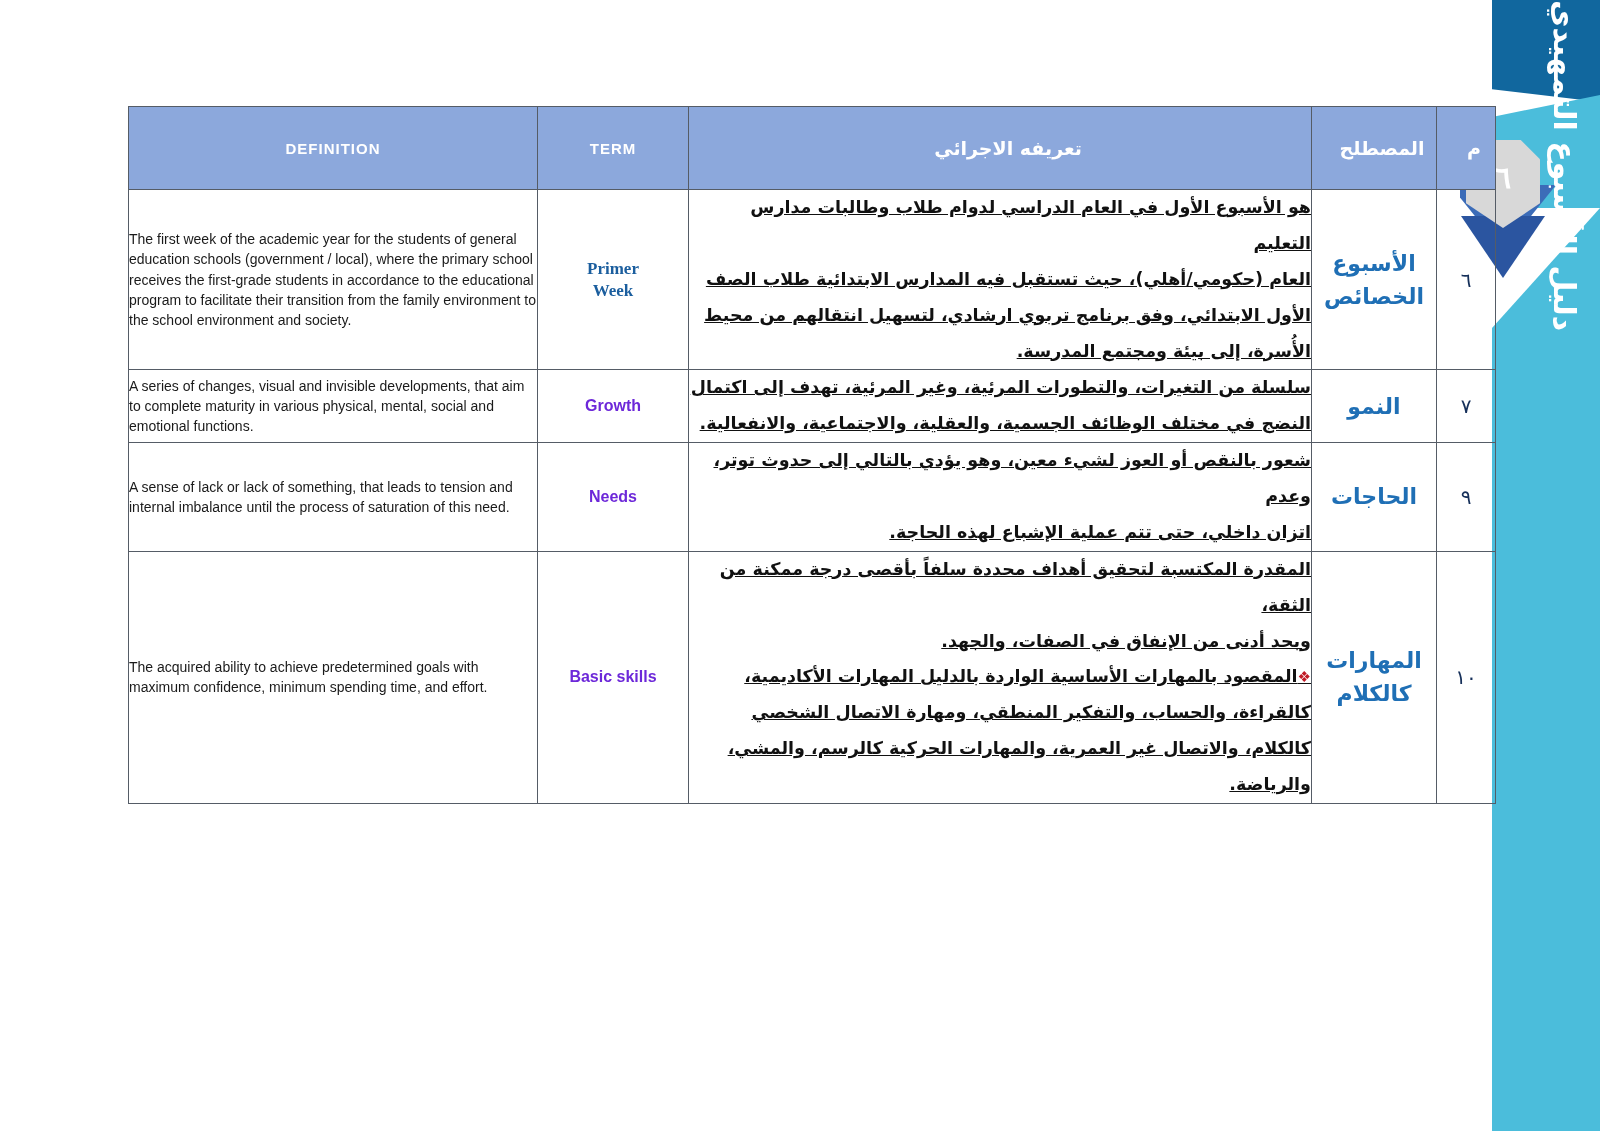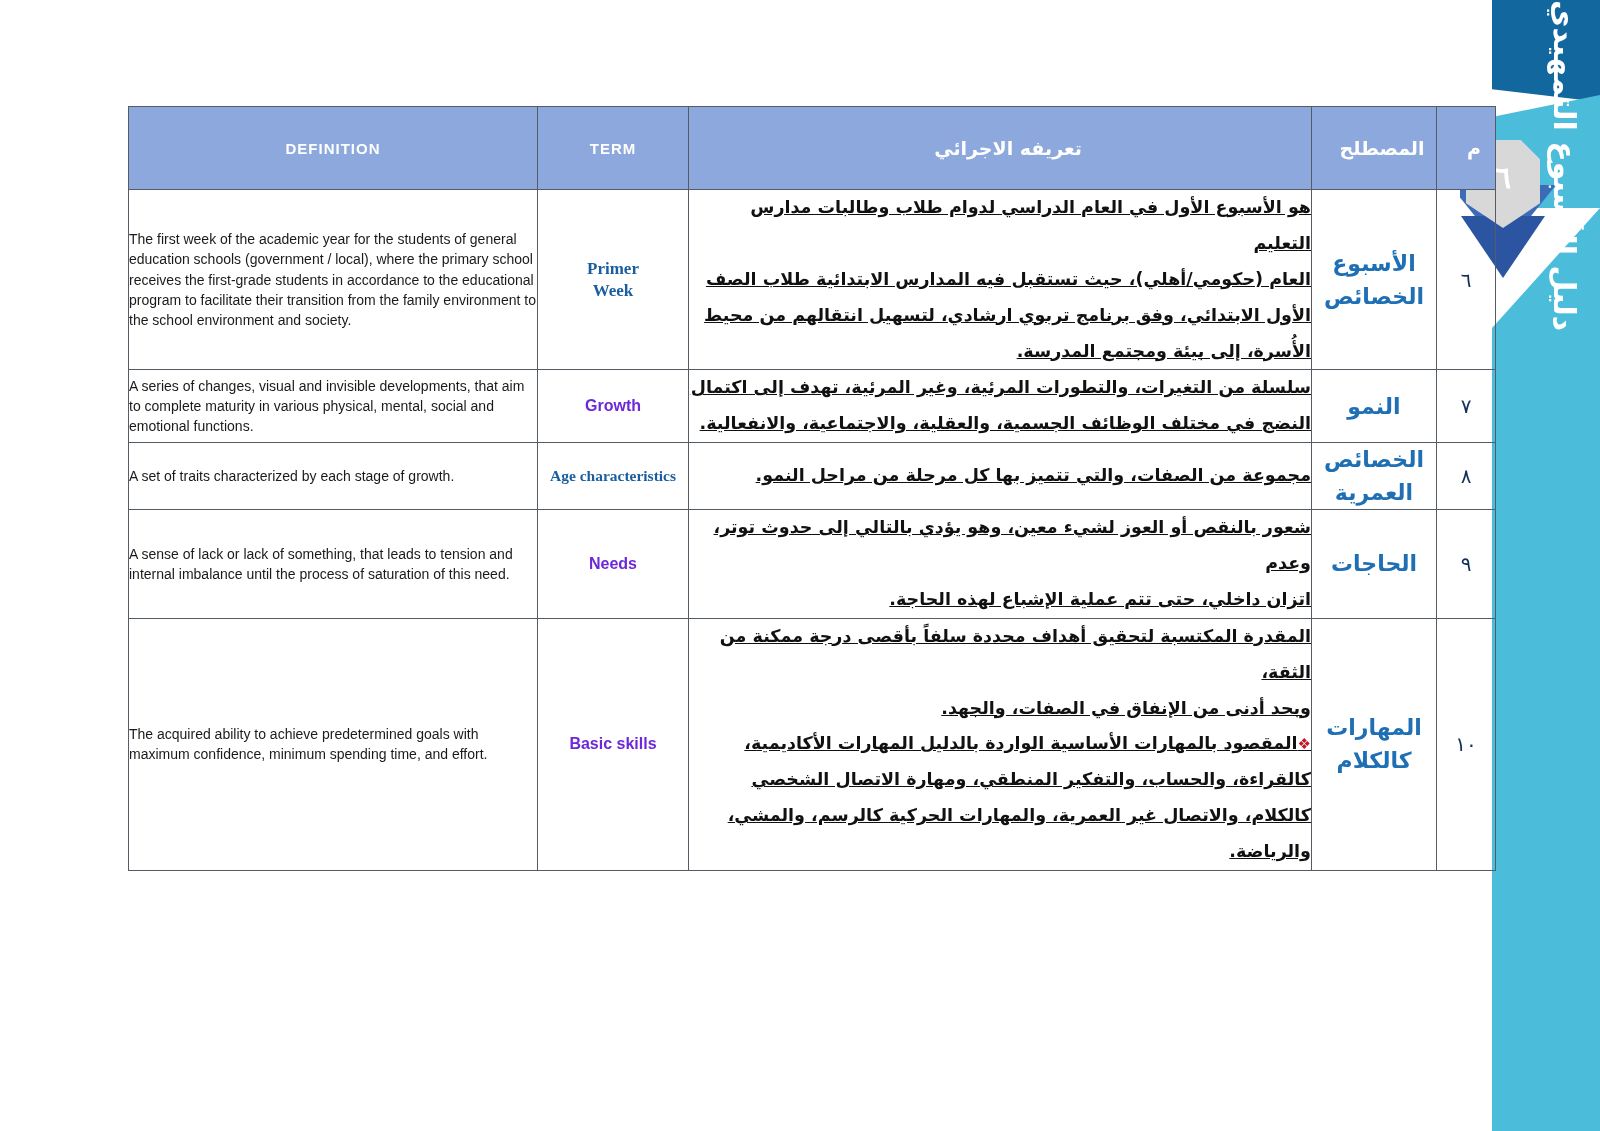--- a/index.html
+++ b/index.html
@@ -302,34 +302,20 @@
         <td class="c-arabic-def">
           <span class="arabic-line">سلسلة من التغيرات، والتطورات المرئية، وغير المرئية، تهدف إلى اكتمال</span>
           <span class="arabic-line">النضج في مختلف الوظائف الجسمية، والعقلية، والاجتماعية، والانفعالية.</span>
         </td>
         <td class="c-arabic-term">
           <div>النمو</div>
         </td>
         <td class="c-num">٧</td>
       </tr>
 
-      <tr>
-        <td class="c-definition">A set of traits characterized by each stage of growth.</td>
-        <td class="c-term">
-          <div class="term-serif-sm">Age characteristics</div>
-        </td>
-        <td class="c-arabic-def">
-          <span class="arabic-line">مجموعة من الصفات، والتي تتميز بها كل مرحلة من مراحل النمو.</span>
-        </td>
-        <td class="c-arabic-term">
-          <div>الخصائص</div>
-          <div>العمرية</div>
-        </td>
-        <td class="c-num">٨</td>
-      </tr>
 
       <tr>
         <td class="c-definition">A sense of lack or lack of something, that leads to tension and internal imbalance until the process of saturation of this need.</td>
         <td class="c-term">
           <div class="term-sans">Needs</div>
         </td>
         <td class="c-arabic-def">
           <span class="arabic-line">شعور بالنقص أو العوز لشيء معين، وهو يؤدي بالتالي إلى حدوث توتر، وعدم</span>
           <span class="arabic-line">اتزان داخلي، حتى تتم عملية الإشباع لهذه الحاجة.</span>
         </td>

